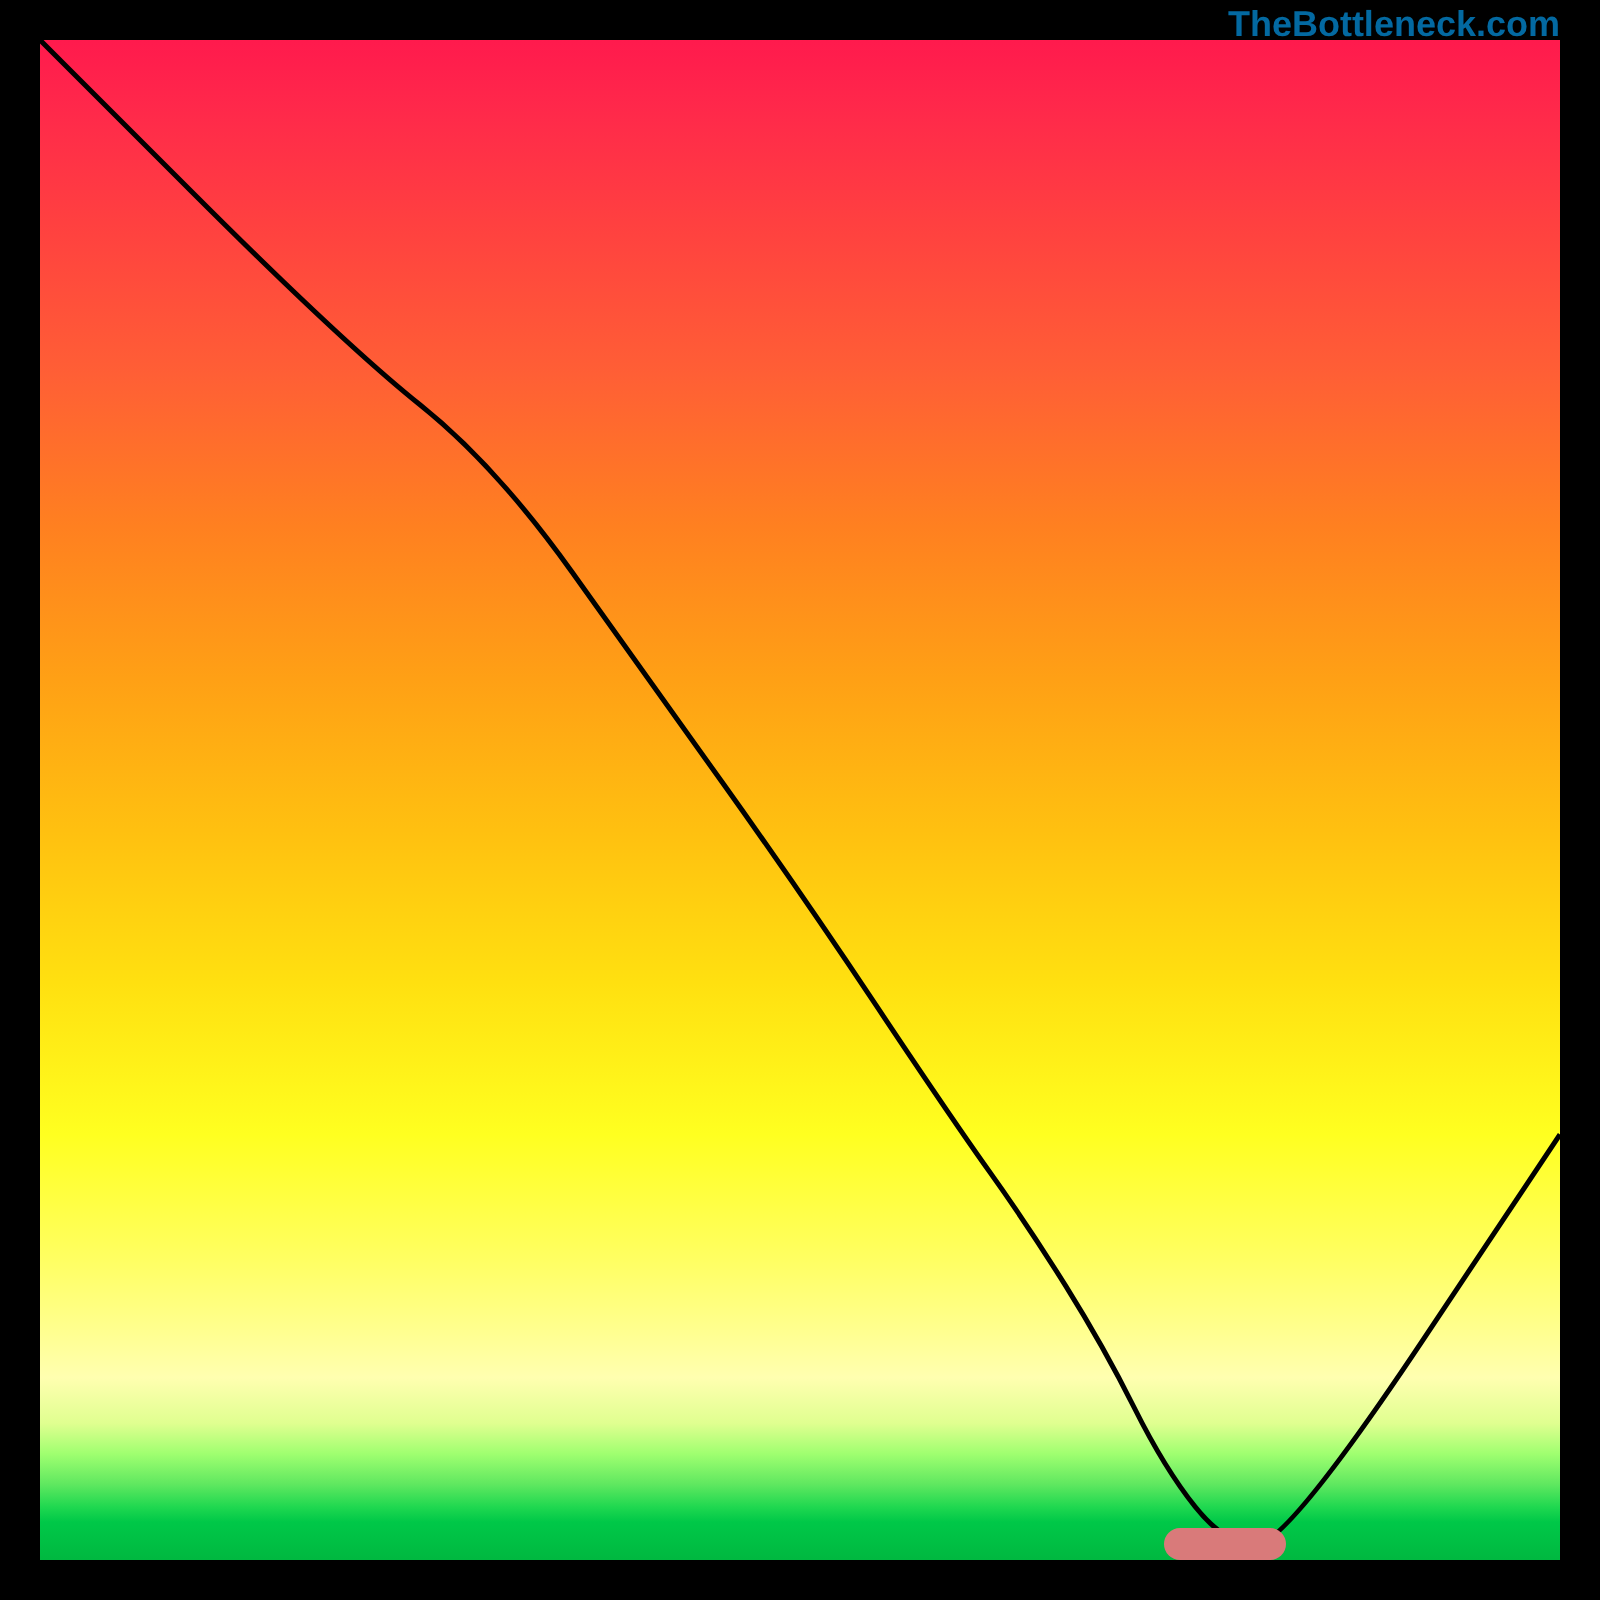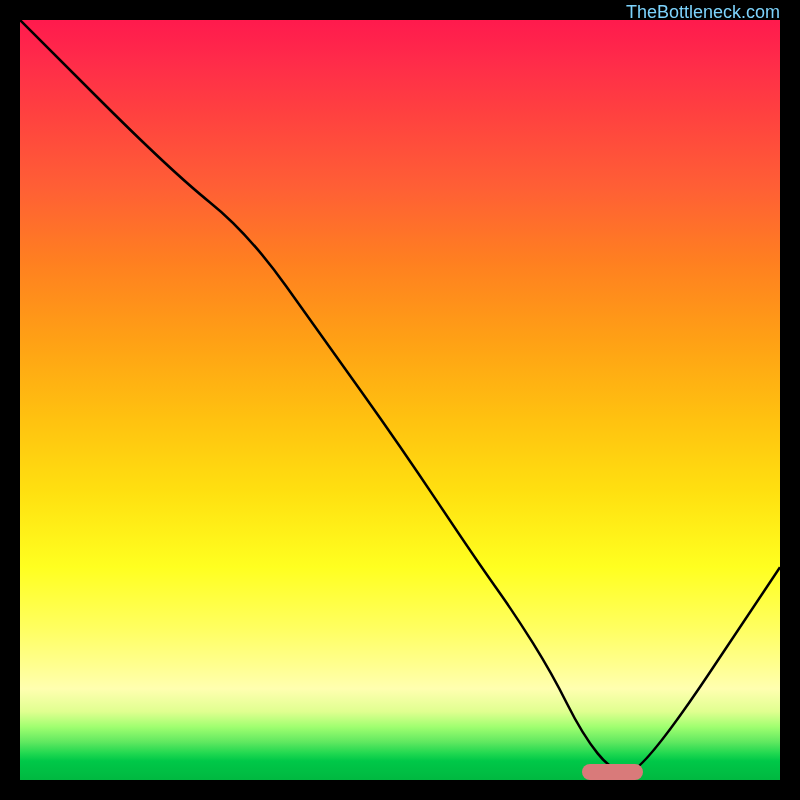--- a/index.html
+++ b/index.html
@@ -40,23 +40,23 @@
       #60e860 95%,
       #20d850 96.5%,
       #00c848 97.5%,
       #00b840 100%
     );
   }
   .watermark {
     position: absolute;
     top: 2px;
     right: 20px;
-    color: #7dd3fc;
+    color: #0369a1;
     font-size: 18px;
-    font-weight: 400;
+    font-weight: 700;
     z-index: 10;
   }
   svg.curve {
     position: absolute;
     left: 0;
     top: 0;
     width: 760px;
     height: 760px;
     pointer-events: none;
   }

